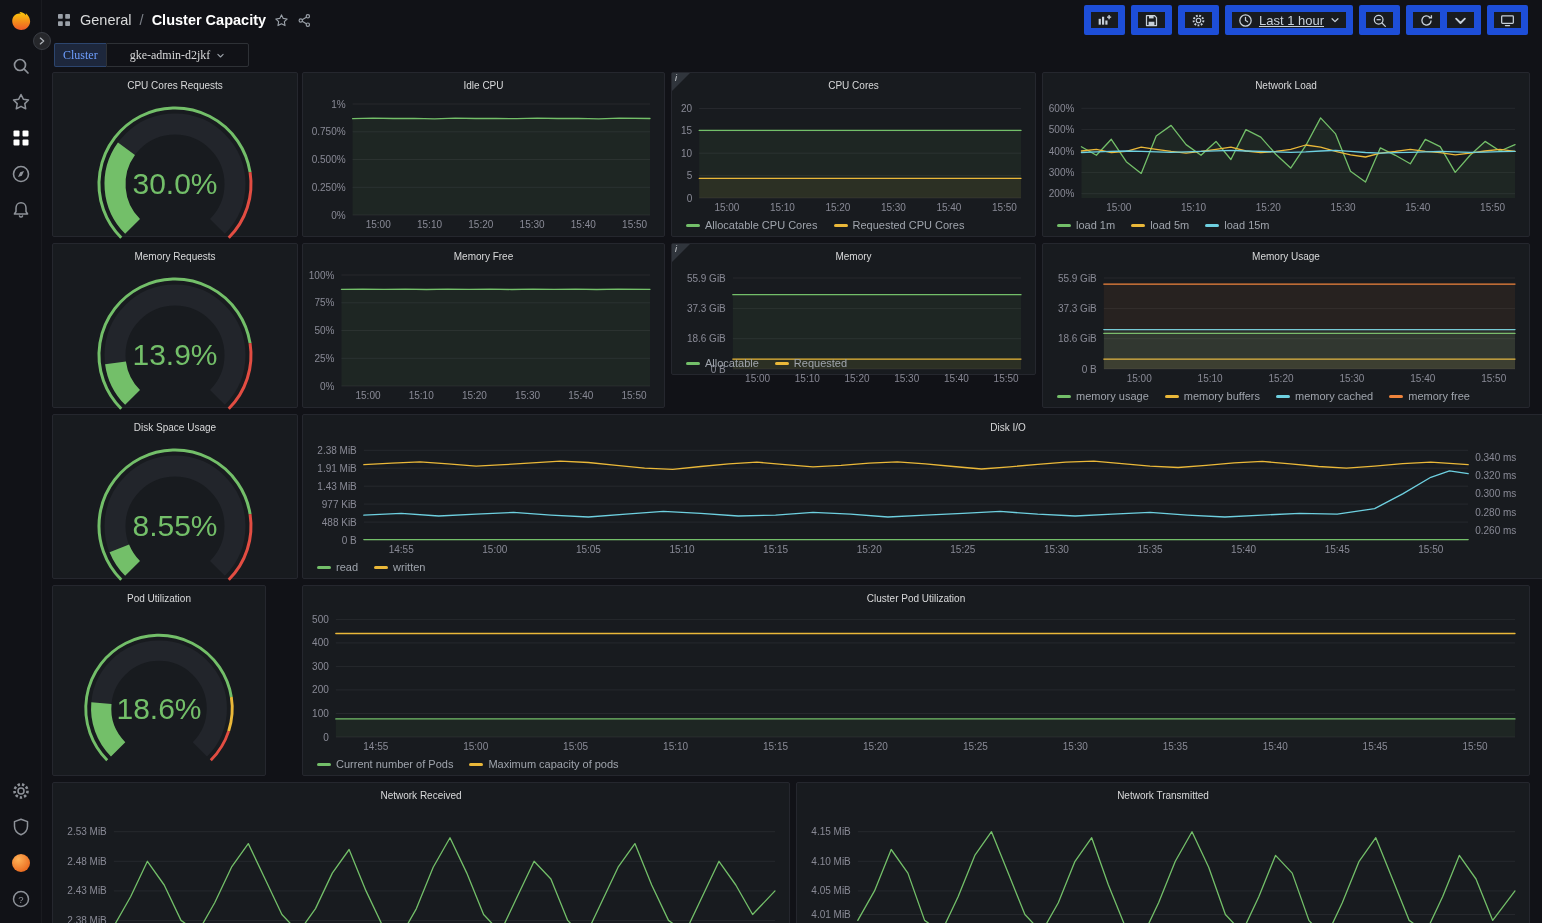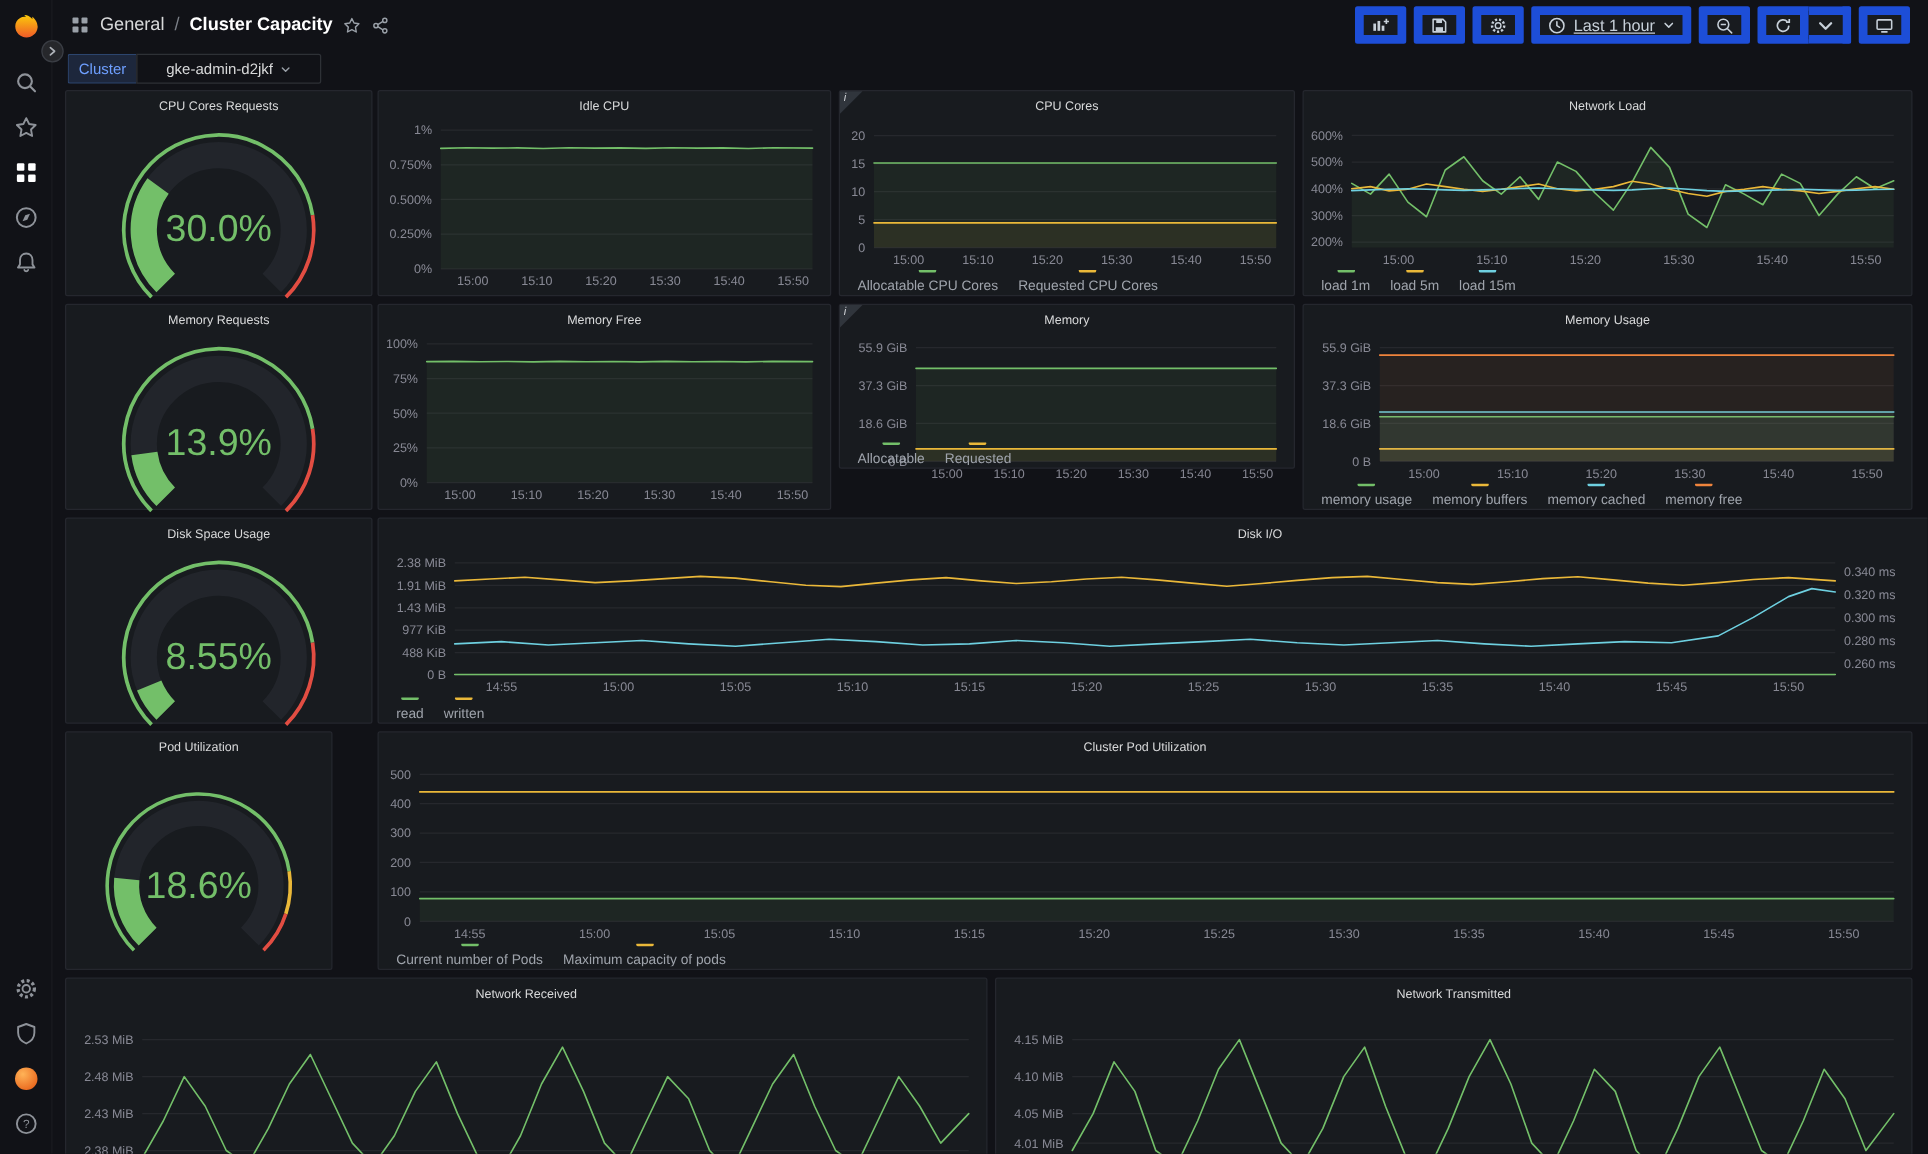--- a/index.html
+++ b/index.html
@@ -47,21 +47,21 @@
     background:#181b1f; border:7px solid #1d4ed8; border-radius:2px;
     color:#c7d0d9; display:flex; align-items:center; justify-content:center; gap:6px;
     font-size:13px; cursor:pointer; font-family:inherit;text-decoration:underline;
   }
   .tbtn svg { width:15px; height:15px; }
   .tbtn .caret svg { width:10px; height:10px; }
   .btn-group { display:flex; } 
   .btn-group .tbtn:first-child { border-radius:2px 0 0 2px; }
   .btn-group .tbtn:last-child { border-radius:0 2px 2px 0; border-left:none; min-width:22px; }
   
-  .subheader { position:absolute; left:42px; right:0; top:40px; height:30px; display:flex; align-items:center; padding:0 12px; }
+  .subheader { position:absolute; left:42px; right:0; top:40px; height:30px; display:flex; align-items:center; padding:0 12px;font-family:Liberation Serif, serif; }
   .var-group { display:flex; align-items:stretch; height:24px; cursor:pointer; }
   .var-label {
     display:flex; align-items:center; padding:0 8px; font-size:12px;
     color:#6e9fff; background:rgba(87,148,242,0.17);
     border:1px solid rgba(87,148,242,0.28); border-right:none; border-radius:2px 0 0 2px;
   }
   .var-value {
     display:flex; align-items:center; gap:6px; padding:0 23px; font-size:12px; color:#d8d9da;
     background:#111217; border:1px solid #2e3136; border-radius:0 2px 2px 0;
   }
@@ -71,21 +71,21 @@
     position:absolute; background:#181b1f; border:1px solid #25272e; border-radius:2px;
   }
   .panel-title {
     height:24px; display:flex; align-items:center; justify-content:center;
     font-size:10px; font-weight:500; color:#d8d9da; cursor:pointer; white-space:nowrap;
   }
   .chart { position:absolute; left:4px; right:4px; top:24px; bottom:5px; }
   .panel.has-legend .chart { bottom:22px; }
   .legend { position:absolute; left:14px; right:14px; bottom:2px; height:18px; display:flex; justify-content:space-between; align-items:center; overflow:hidden; }
   .legend-left, .legend-right { display:flex; gap:16px; }
-  .legend-item { display:flex; align-items:center; gap:5px; font-size:11px; color:#9fa4ac; cursor:pointer; white-space:nowrap;flex-direction:column; }
+  .legend-item { display:flex; align-items:center; gap:5px; font-size:11px; color:#9fa4ac; cursor:pointer; white-space:nowrap; }
   .legend-dash { display:inline-block; width:14px; height:3px; border-radius:1.5px; }
   svg text.tick { font-family:"Liberation Sans",sans-serif; font-size:10px; fill:rgba(204,204,220,0.62); }
   .corner-info { position:absolute; top:0; left:0; width:0; height:0; border-top:18px solid #30353c; border-right:18px solid transparent; z-index:2; cursor:pointer; }
   .corner-info::after { content:"i"; position:absolute; top:-18px; left:3px; font-size:9px; font-style:italic; color:#cfd2d6; }
   
   .gauge { position:absolute; top:26px; left:0; right:0; display:flex; justify-content:center; }
   .gauge-value { position:absolute; top:94px; left:0; right:0; text-align:center; font-size:30px; font-weight:500; color:#73bf69; }
   .panel-tall .gauge { top:38px; }
   .panel-tall .gauge-value { top:106px; }
 </style>

